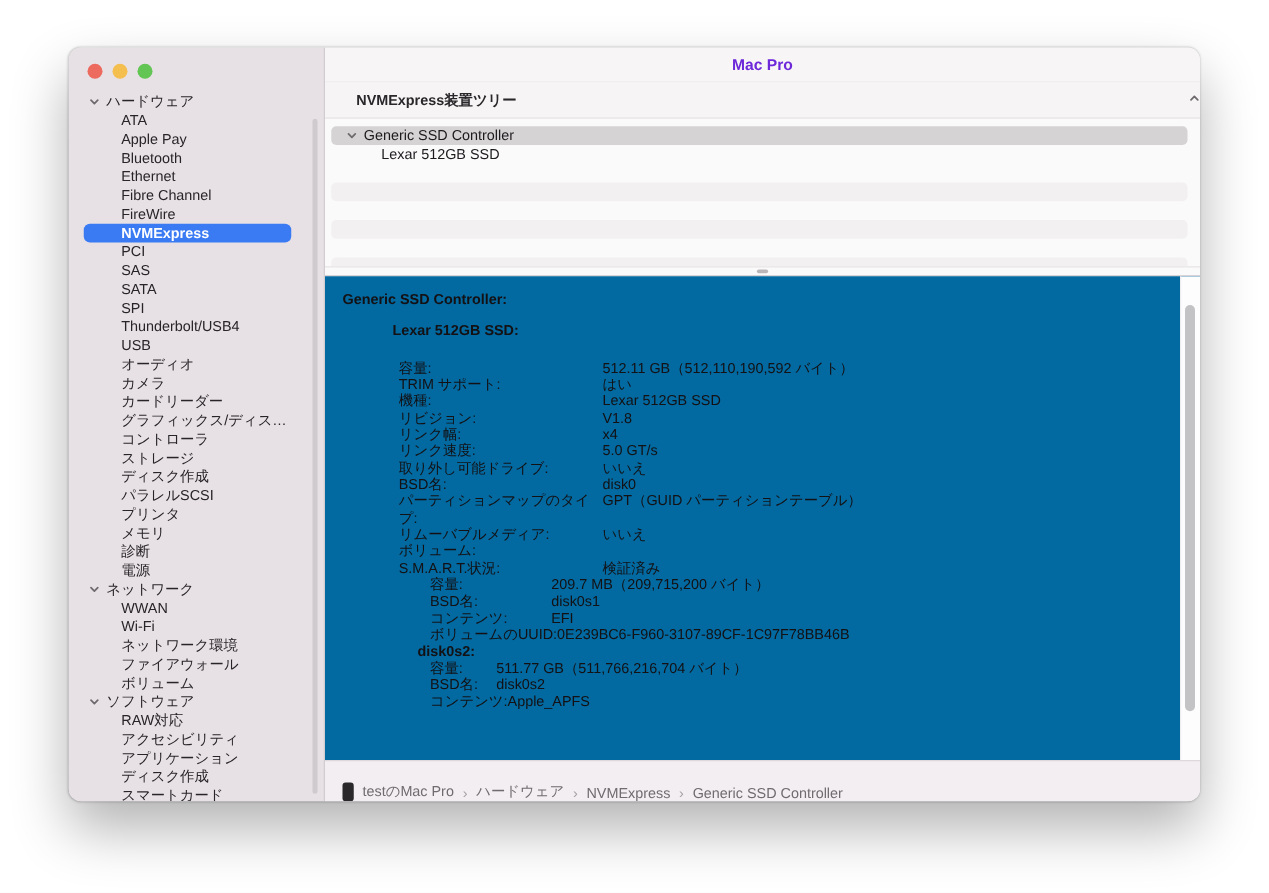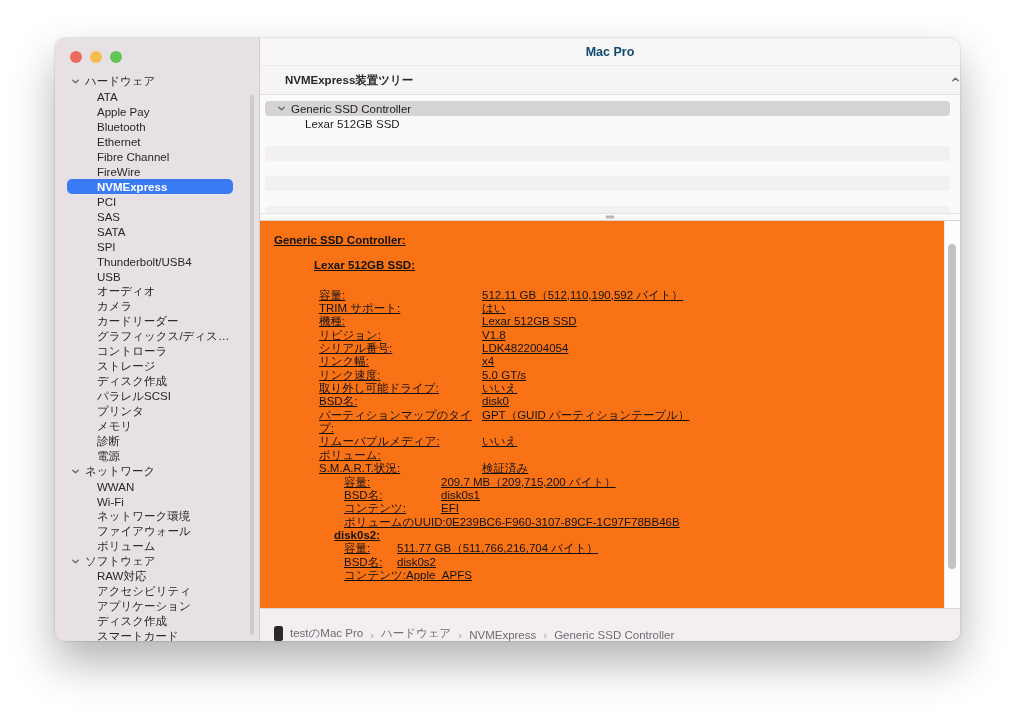--- a/index.html
+++ b/index.html
@@ -22,43 +22,43 @@
     margin:0 26px 0 12px; border-radius:5px; white-space:nowrap; overflow:hidden; }
   .side-row.group { padding-left:4px; gap:5px; }
   .side-row.child { padding-left:30px; }
   .side-row.selected { background:#3a7af3; color:#ffffff; font-weight:600; }
   .side-scrollbar { position:absolute; right:5px; top:57px; width:4px; height:540px;
     border-radius:2px; background:#cfcace; }
 
   
   .main { flex:1; display:flex; flex-direction:column; background:#f7f5f6; min-width:0; }
   .titlebar { height:28px; display:flex; align-items:center; justify-content:center;
-    font-weight:700; font-size:12.5px; color:#0c4a6e; border-bottom:1px solid #eeebed; }
+    font-weight:700; font-size:12.5px; color:#6d28d9; border-bottom:1px solid #eeebed; }
   .section-header { height:29px; background:#f6f4f5; border-bottom:1px solid #e2dfe1;
     display:flex; align-items:center; padding:0 0 0 25px;
     font-weight:700; font-size:11.5px; color:#2a272a; }
   .section-header .spacer { flex:1; }
 
   .tree { height:118px; padding:6px 10px 0 5px; background:#fbfafb; overflow:hidden; }
   .tree-row { height:15px; border-radius:4px; display:flex; align-items:center;
     font-size:11.5px; color:#1e1b1e; }
   .tree-row.selected { background:#d6d3d4; }
   .tree-row.stripe   { background:#f2f0f0; }
   .tree-row .chev { padding-left:12px; display:flex; align-items:center; }
   .tree-row .lbl0 { padding-left:5px; }
   .tree-row .lbl1 { padding-left:40px; }
 
   .splitter { height:8px; background:#fbfafb; border-top:1px solid #e7e4e6;
     border-bottom:1px solid #d7d3d5; position:relative; }
   .split-handle { position:absolute; left:50%; top:50%; transform:translate(-50%,-50%);
     width:9px; height:3px; border-radius:2px; background:#b9b5b8; }
 
   
-  .details { flex:1; background:#f97316; position:relative; overflow:hidden;
-    padding:13px 30px 0 14px; font-size:11.5px; line-height:13.35px; color:#131113;text-decoration:underline; }
+  .details { flex:1; background:#0369a1; position:relative; overflow:hidden;
+    padding:13px 30px 0 14px; font-size:11.5px; line-height:13.35px; color:#131113; }
   .d-title { font-weight:700; }
   .d-sub   { font-weight:700; margin:12px 0 0 40px; }
   .props   { margin:16px 0 0 45px; }
   .prow    { display:flex; }
   .plabel  { width:163px; flex-shrink:0; }
   .pvalue  { white-space:nowrap; }
   .vol-name  { font-weight:700; margin-left:60px; }
   .vol-props { margin-left:70px; }
   .vol-props .prow .plabel { width:auto; flex-shrink:0; }
   .vol-0 .plabel { min-width:97px !important; }
@@ -201,24 +201,20 @@
           </div>
           <div class="prow">
             <span class="plabel">機種:</span>
             <span class="pvalue">Lexar 512GB SSD</span>
           </div>
           <div class="prow">
             <span class="plabel">リビジョン:</span>
             <span class="pvalue">V1.8</span>
           </div>
           <div class="prow">
-            <span class="plabel">シリアル番号:</span>
-            <span class="pvalue">LDK4822004054</span>
-          </div>
-          <div class="prow">
             <span class="plabel">リンク幅:</span>
             <span class="pvalue">x4</span>
           </div>
           <div class="prow">
             <span class="plabel">リンク速度:</span>
             <span class="pvalue">5.0 GT/s</span>
           </div>
           <div class="prow">
             <span class="plabel">取り外し可能ドライブ:</span>
             <span class="pvalue">いいえ</span>

